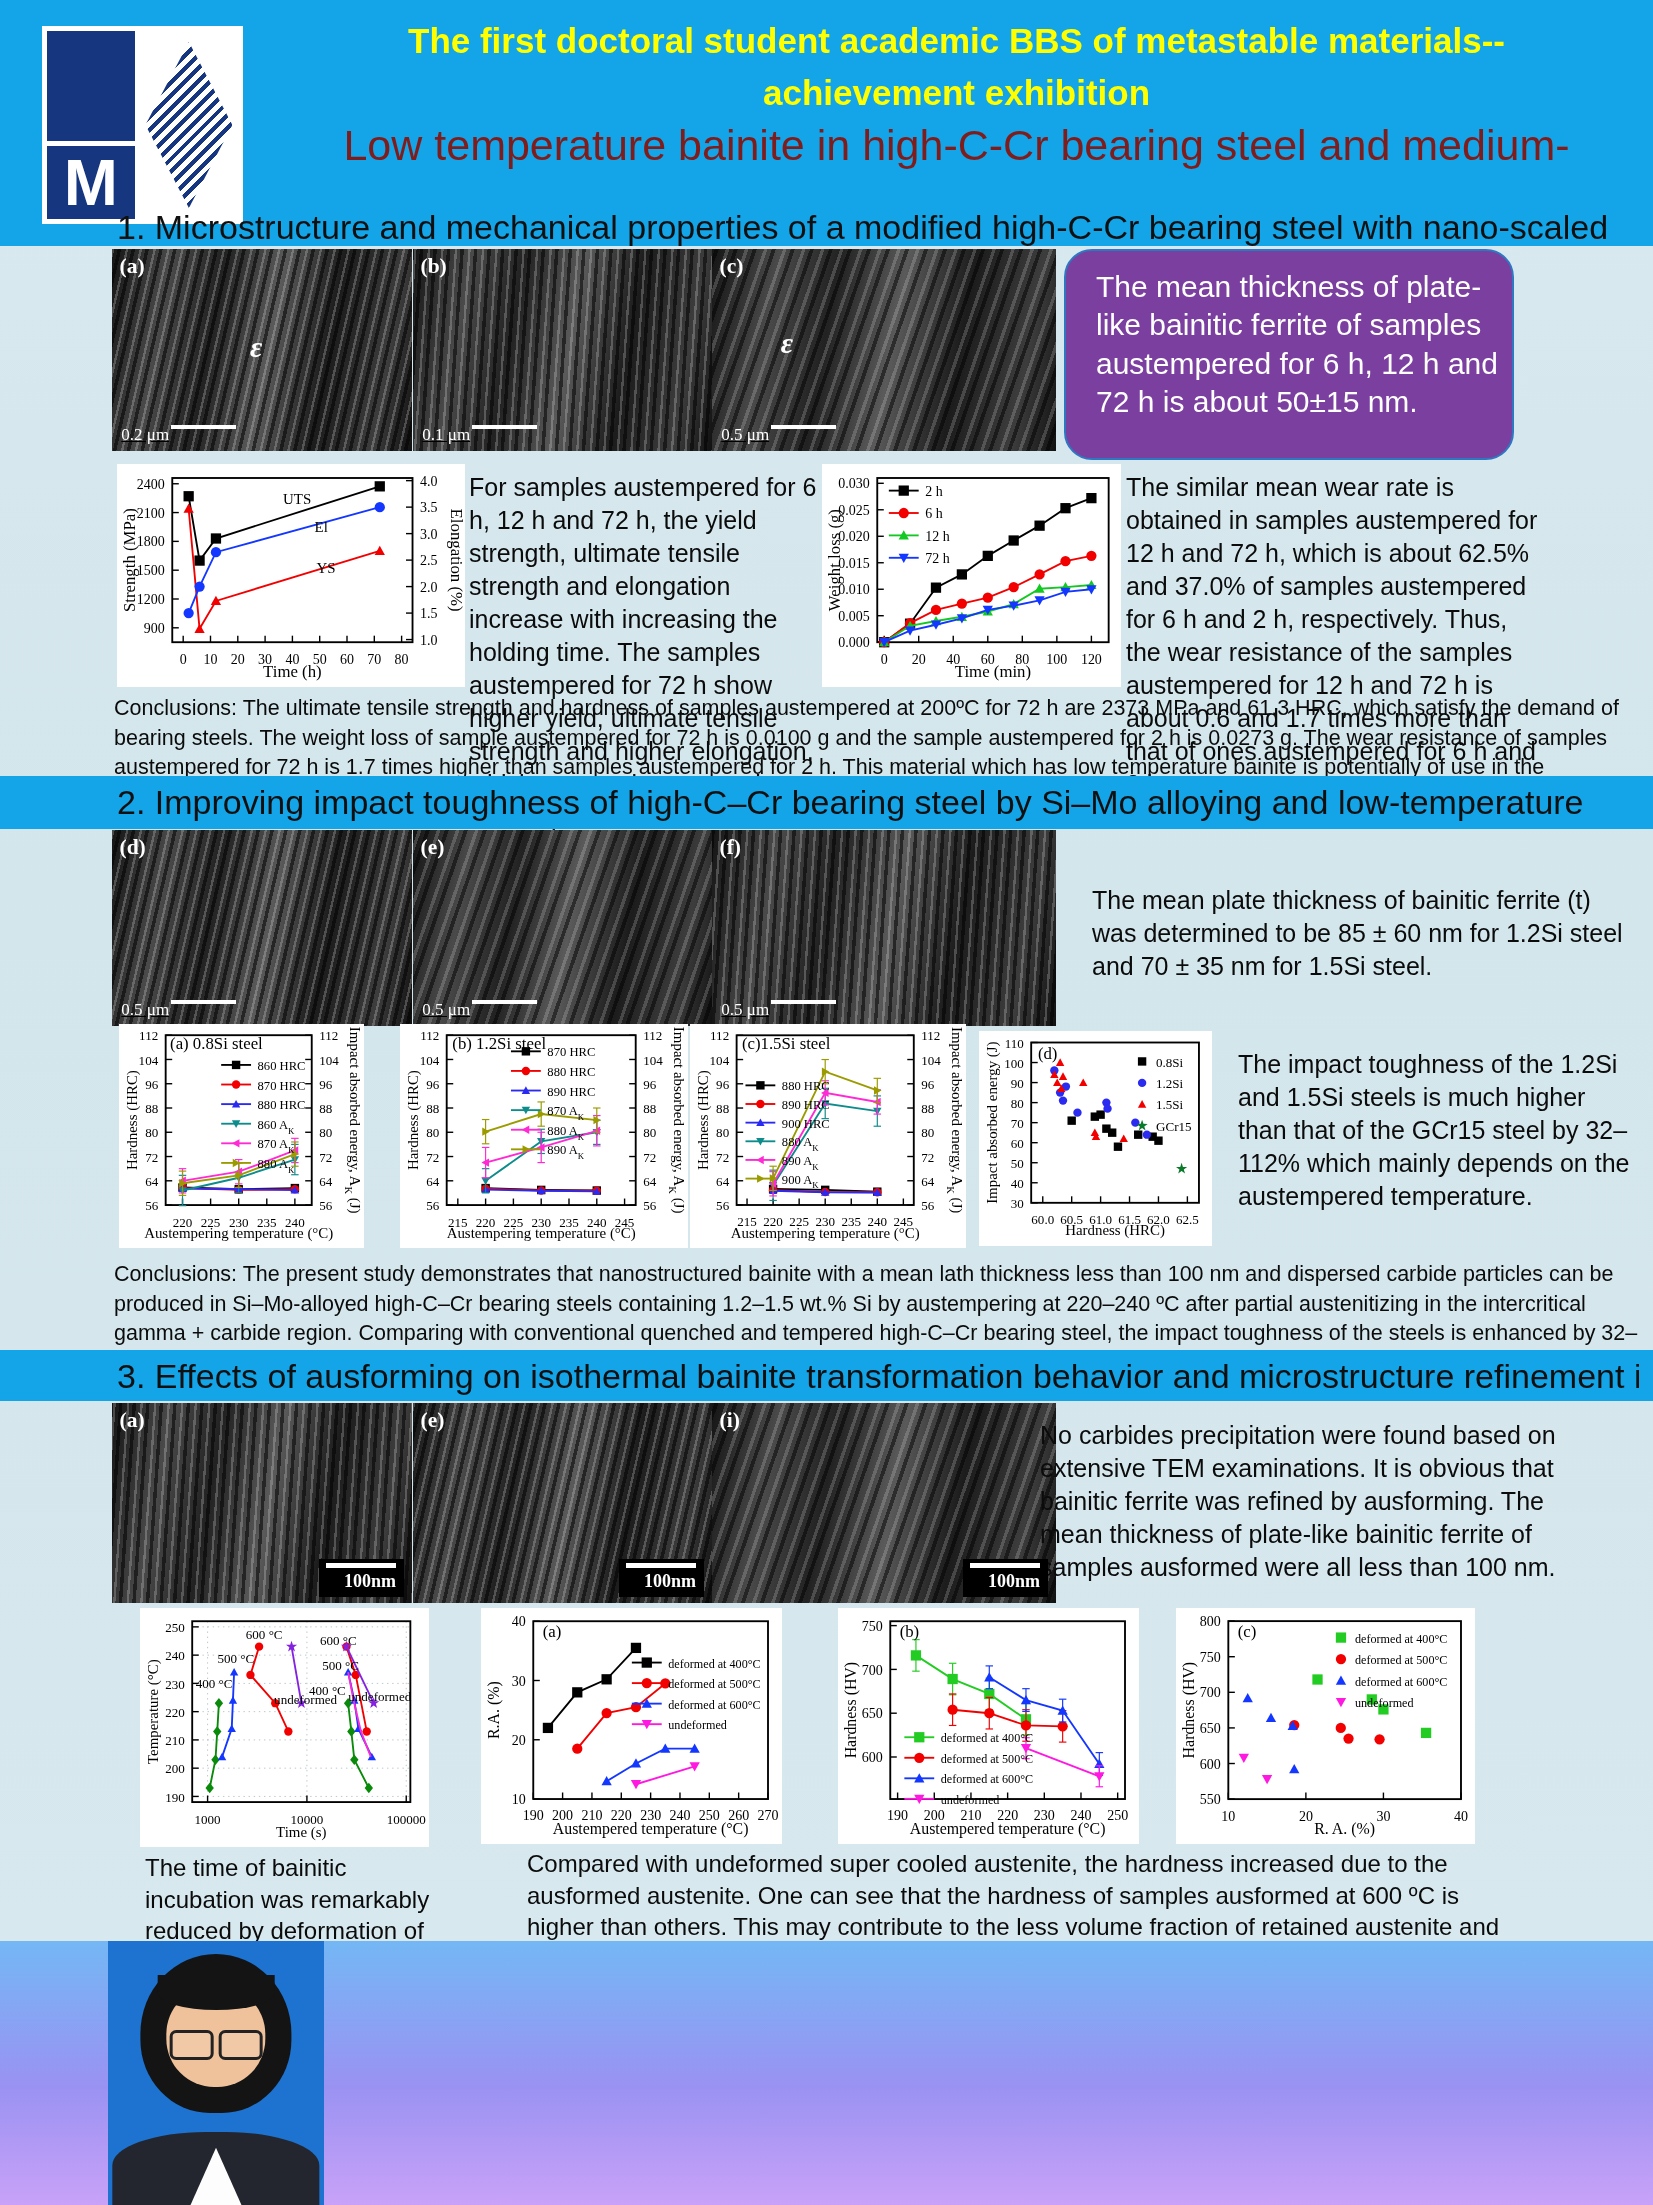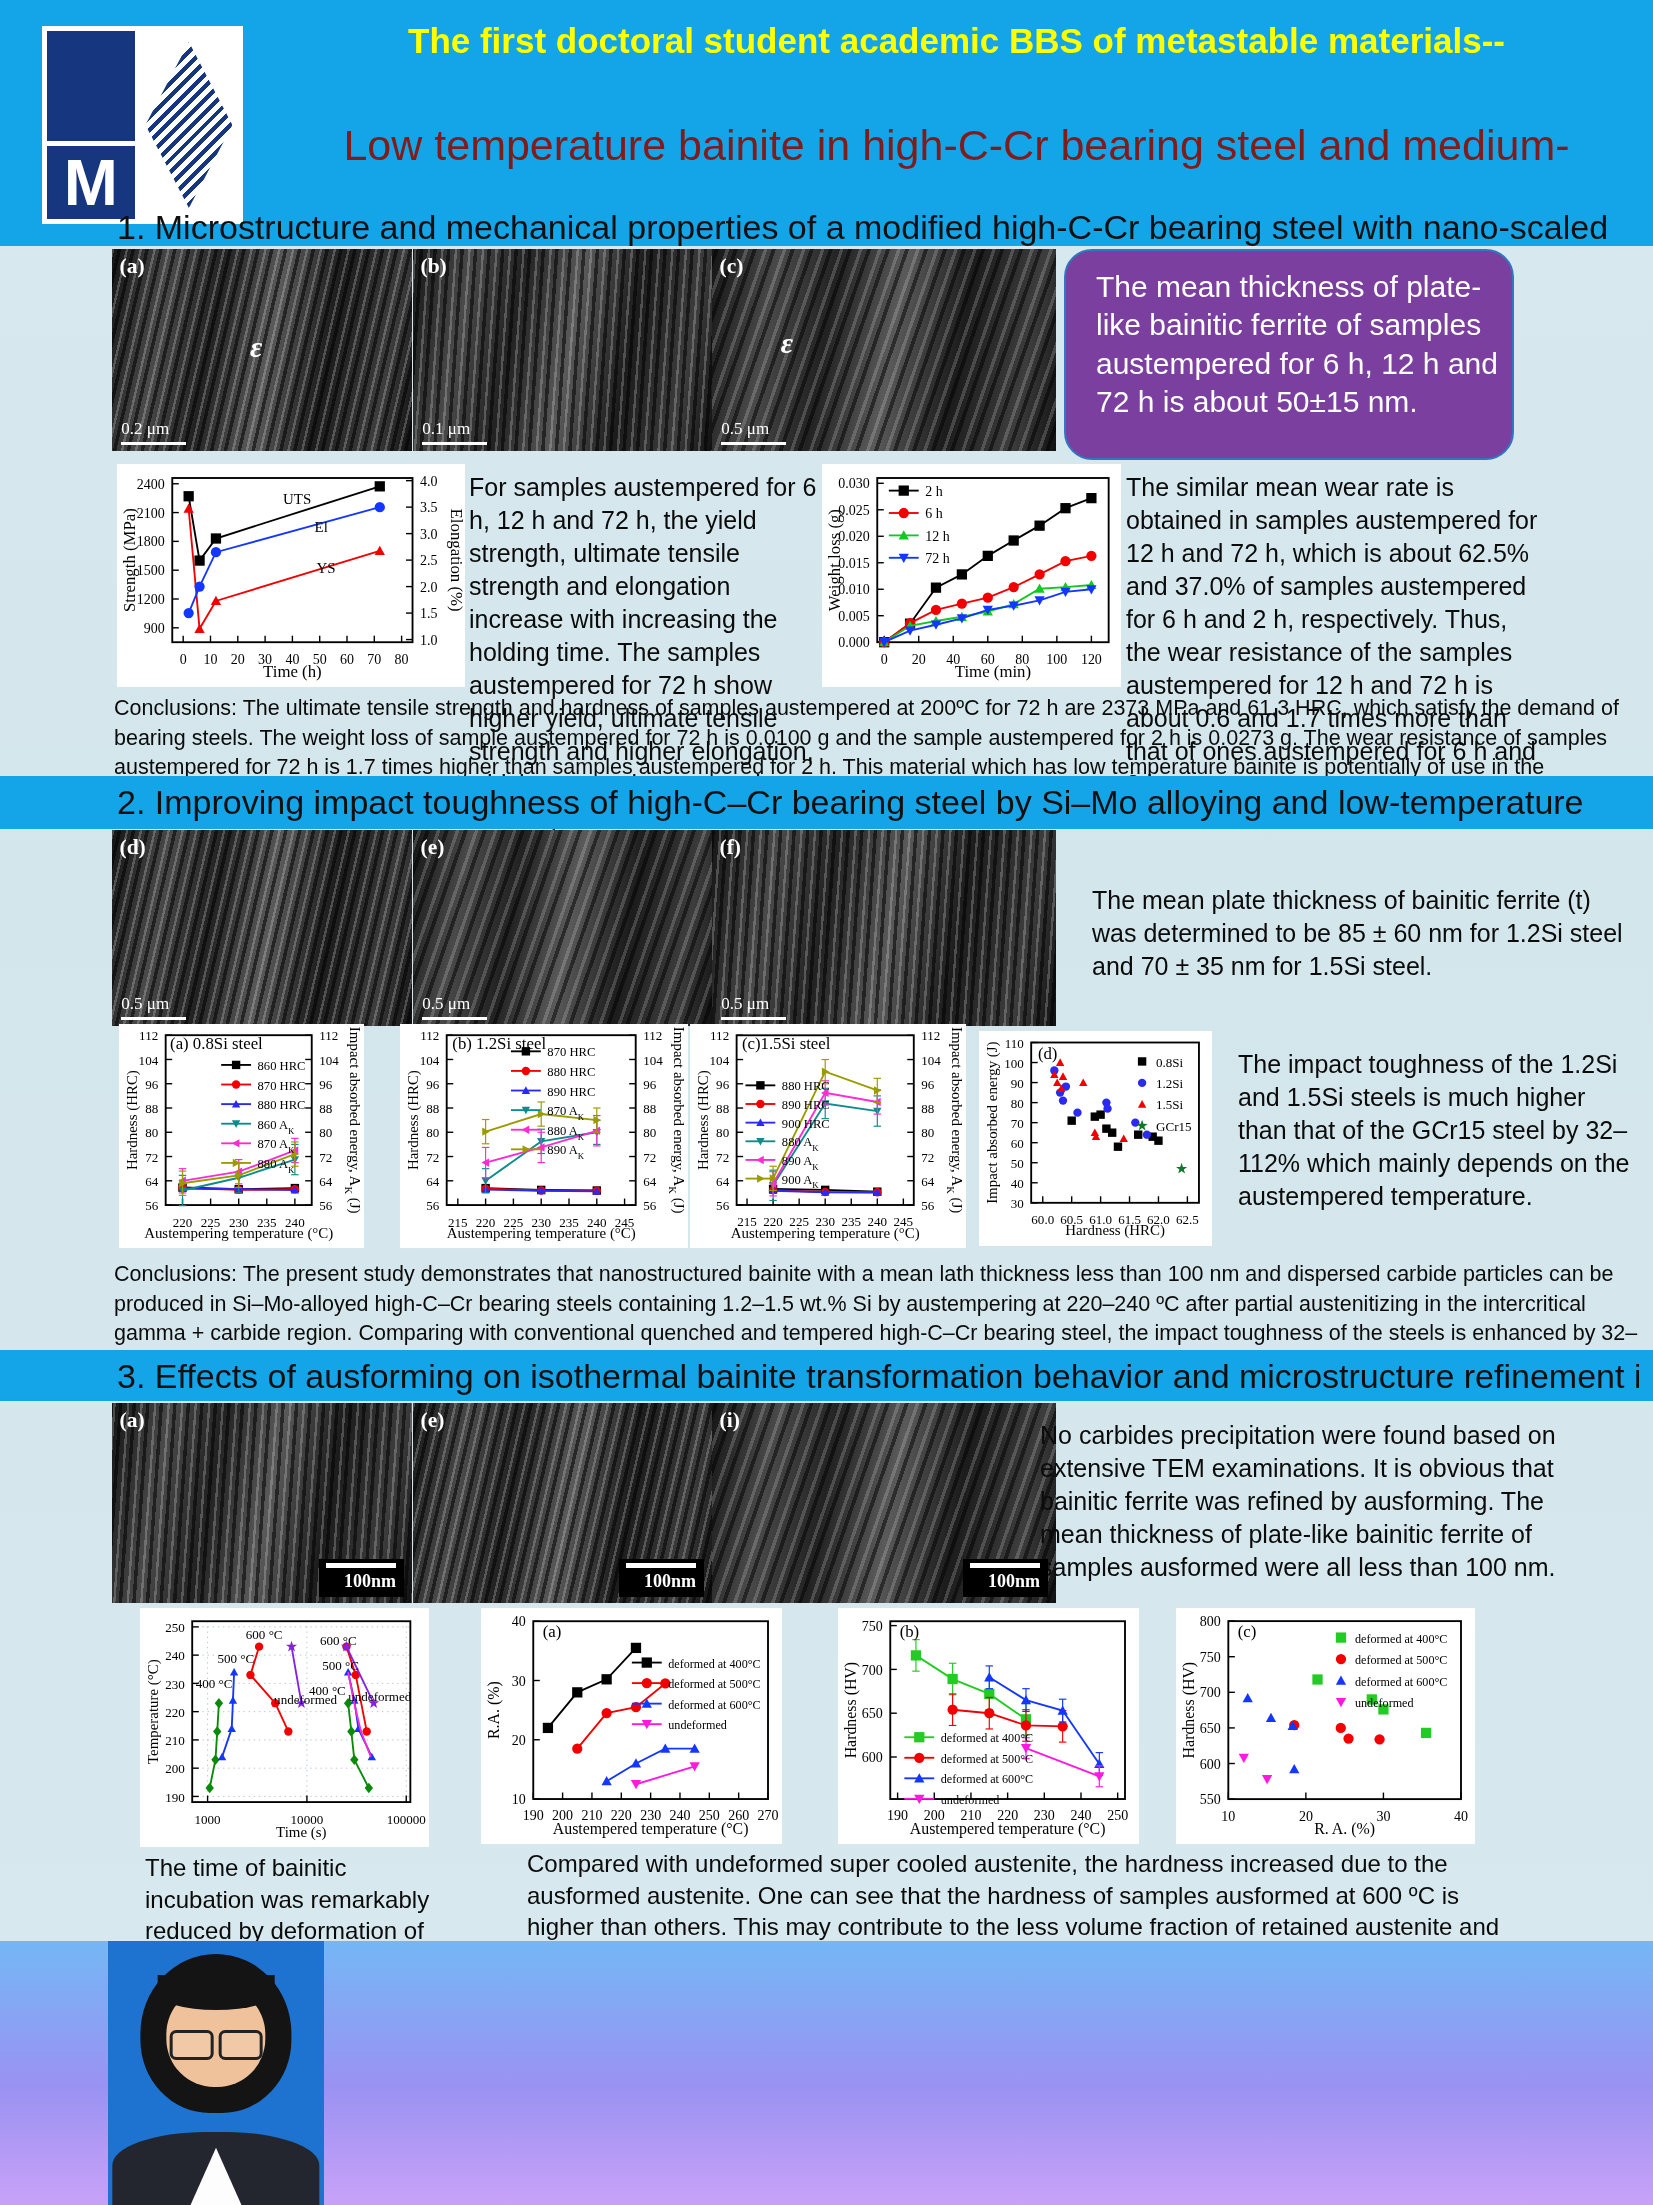--- a/index.html
+++ b/index.html
@@ -14,21 +14,21 @@
   .lsq{flex:1.5;background:#16367f;}
   .mbox{flex:1;background:#16367f;display:flex;align-items:center;justify-content:center;}
   .mbox span{color:#fff;font-weight:bold;font-size:65px;line-height:1;}
   .rcol{flex:1;position:relative;background:#fff;}
   .rcol::before{content:"";position:absolute;inset:6%;background:repeating-linear-gradient(135deg,#16367f 0 4.2px,#fff 4.2px 9px);clip-path:polygon(50% 0,100% 50%,50% 100%,0 50%);}
   .tem{position:absolute;overflow:hidden;background:linear-gradient(100deg,#151515,#4a4a4a 18%,#222 34%,#5a5a5a 52%,#1c1c1c 70%,#3d3d3d 88%,#111);}
   .tem::before{content:"";position:absolute;inset:-20%;background:repeating-linear-gradient(103deg,rgba(255,255,255,.22) 0 2.3px,rgba(0,0,0,0) 2.3px 5.6px,rgba(0,0,0,.55) 5.6px 9px,rgba(0,0,0,0) 9px 13.5px);}
   .tem.v2::before{transform:rotate(-9deg);}
   .tem.v3::before{transform:rotate(13deg);background:repeating-linear-gradient(96deg,rgba(255,255,255,.18) 0 3.3px,rgba(0,0,0,0) 3.3px 7.5px,rgba(0,0,0,.5) 7.5px 11.2px,rgba(0,0,0,0) 11.2px 18px);}
   .flab{position:absolute;top:4.7px;left:7.5px;color:#fff;font:700 21.5px "Liberation Serif",serif;z-index:2;}
-  .fscale{position:absolute;bottom:5.6px;left:9.3px;z-index:2;display:flex;flex-direction:column;gap:2.3px;}
+  .fscale{position:absolute;bottom:5.6px;left:9.3px;z-index:2;display:flex;flex-direction:row;gap:2.3px;text-decoration:underline;}
   .fscale span{color:#fff;font:400 17px "Liberation Serif",serif;}
   .sbar{width:65px;height:3.7px;background:#fff;}
   .chip{position:absolute;right:8.4px;bottom:6.5px;z-index:2;background:#000;padding:4.7px 7.5px;display:flex;flex-direction:column;align-items:flex-end;gap:2.8px;}
   .chip .sbar{width:70px;height:4.7px;}
   .chip span{color:#fff;font:700 18px "Liberation Serif",serif;}
   .eps{position:absolute;color:#fff;font:700 italic 30px "Liberation Serif",serif;z-index:2;}
   .callout{position:absolute;left:1064px;top:249px;width:450px;height:211px;background:#7b3fa0;border:2.8px solid #2e78c2;border-radius:28px;box-sizing:border-box;color:#fff;font-size:30px;line-height:1.28;padding:17px 4.7px 4.7px 30px;}
   .tblock{position:absolute;color:#0b0b0b;font-size:25px;line-height:1.32;}
   .concl{position:absolute;left:114px;width:1526px;color:#0b0b0b;font-size:21.5px;line-height:1.38;}
   .chart{position:absolute;background:#fff;}
@@ -52,20 +52,21 @@
     <div class="logo">
       <div class="lcol">
         <div class="lsq"></div>
         <div class="mbox">
             <span>M</span>
           </div>
       </div>
       <div class="rcol"></div>
     </div>
     <div class="htitle" style="top:22.4px;">The first doctoral student academic BBS of metastable materials--</div>
+    <div class="htitle" style="top:74px;">achievement exhibition</div>
     <div class="hsub" style="top:122px;">Low temperature bainite in high-C-Cr bearing steel and medium-</div>
     <div class="sechead" style="top:208px;">1. Microstructure and mechanical properties of a modified high-C-Cr bearing steel with nano-scaled</div>
   </div>
 
   <div class="tem" style="left:112px;top:249px;width:300px;height:202px;">
     <span class="flab">(a)</span>
     <span class="eps" style="left:46%;top:40%;">ε</span>
     <div class="fscale">
         <span>0.2 μm</span>
         <div class="sbar"></div>

